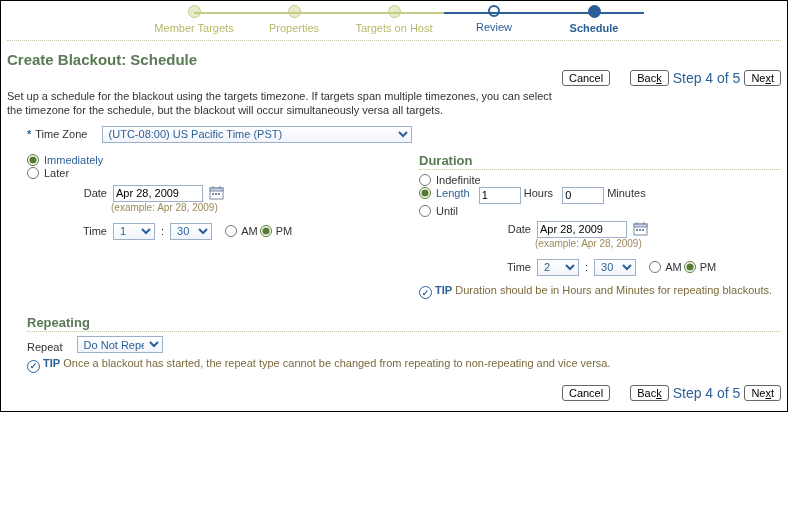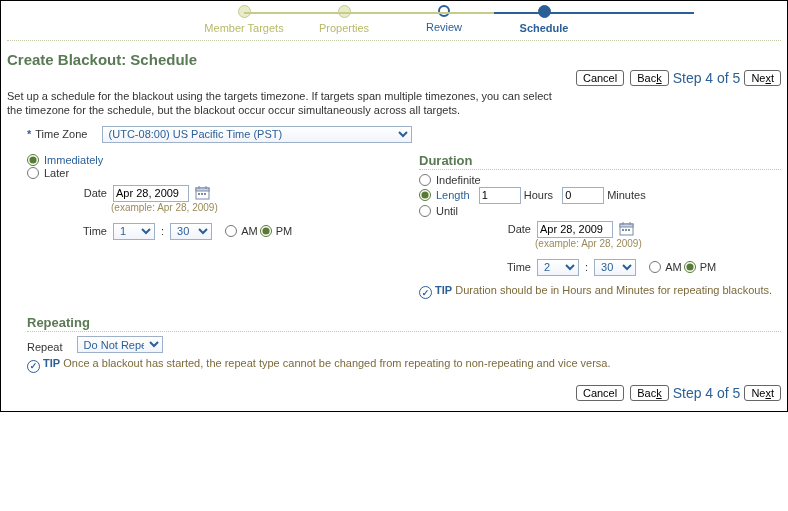--- a/index.html
+++ b/index.html
@@ -32,21 +32,21 @@
   .train-inner .conn-active {
     position:absolute; top:7px; height:2px; background:#2b5f97;
   }
   .dotted {
     border: none; border-top: 1px dotted #bfcaa9; margin: 6px 0 10px 0;
   }
   h2.page-title {
     color: #5a7a55; font-size: 15px; font-weight: bold; margin: 6px 0 2px 0;
   }
   .nav-row {
-    display:flex; justify-content:flex-end; align-items:flex-start; gap:6px;
+    display:flex; justify-content:flex-end; align-items:flex-start; gap:20px;
     margin: 2px 0 4px 0;
   }
   .btn {
     font-family: Arial, sans-serif;
     font-size: 11px;
     background: #fff;
     border: 1px solid #666;
     border-radius: 3px;
     padding: 0 6px;
     height: 16px; line-height:14px;
@@ -69,21 +69,21 @@
   .fieldset {
     margin-top: 8px;
   }
   .legend {
     color: #5a7a55; font-size: 13px; font-weight: bold;
     border-bottom: 1px dotted #bfcaa9;
     padding-bottom: 1px; margin-bottom: 4px;
   }
   .cols { display:flex; gap: 30px; }
   .col { flex: 1 1 0; }
-  .radio-row { display:flex; align-items:center; gap:3px; margin:1px 0; }
+  .radio-row { display:flex; align-items:flex-start; gap:3px; margin:1px 0; }
   input[type=radio]{ margin:0 2px 0 0; accent-color:#577b34; width:12px;height:12px;}
   .lbl-rad { color:#333; }
   .lbl-rad.sel { color:#2b5f97; }
   .indent { margin-left: 48px; }
   .indent2 { margin-left: 80px; }
   .field-label { text-align:right; display:inline-block; color:#333; }
   .example { color:#9a8a5a; font-size:10px; }
   .cal-icon {
     display:inline-flex; width:16px; height:16px; cursor:pointer;
     align-items:center; justify-content:center;
@@ -92,21 +92,21 @@
   .tip-icon {
     display:inline-flex; width:13px; height:13px; border:1.5px solid #2b5f97; border-radius:50%;
     align-items:center; justify-content:center; color:#2b5f97; font-weight:bold; font-size:9px;
     position:relative; top:2px;
   }
   .tip-icon::after{ content:'✓'; font-size:9px; }
   .tip-line { color:#333; margin-top:4px;}
   .tip-line b.tip { color:#2b5f97; font-weight:bold;}
   .tip-line .txt { color:#7b6a3a; }
   .hours-input{ width:42px;} .mins-input{width:42px;}
-  .date-input{ width:76px;}
+  .date-input{ width:90px;}
   .tz-select{ width:310px; }
   .time-sel{ width:42px; }
   .small-gap > * { margin-right:2px; }
   .ampm { display:inline-flex; align-items:center; gap:2px;}
   .btn-group{ display:inline-flex; gap:4px; align-items:center; }
   .train-outer{ margin-bottom:2px;}
 </style>
 </head>
 <body>
 
@@ -114,20 +114,24 @@
   <div class="train-wrap">
     <div class="train-inner" id="train-inner">
         <div class="train-step">
           <div class="dot"></div>
           <div class="lbl">Member Targets</div>
         </div>
         <div class="train-step">
           <div class="dot"></div>
           <div class="lbl">Properties</div>
         </div>
+        <div class="train-step">
+          <div class="dot"></div>
+          <div class="lbl">Targets on Host</div>
+        </div>
         <div class="train-step future">
           <div class="dot"></div>
           <div class="lbl">Review</div>
         </div>
         <div class="train-step active">
           <div class="dot"></div>
           <div class="lbl">Schedule</div>
         </div>
         <div class="conn-active" style="left: 300px; width: 200px;"></div>
       </div>
@@ -139,21 +143,21 @@
 
 <div class="nav-row">
   <button class="btn"><span>Cancel</span></button>
   <span class="btn-group">
     <button class="btn"><span>Bac<u>k</u></span></button>
     <span class="step-indicator">Step 4 of 5</span>
     <button class="btn"><span>Ne<u>x</u>t</span></button>
   </span>
 </div>
 
-<div class="intro">Set up a schedule for the blackout using the targets timezone. If targets span multiple timezones, you can select the timezone for the schedule, but the blackout occur occur simultaneously across all targets.</div>
+<div class="intro">Set up a schedule for the blackout using the targets timezone. If targets span multiple timezones, you can select the timezone for the schedule, but the blackout will occur simultaneously versa all targets.</div>
 
 <div class="row" style="margin-left:20px;">
   <span class="req">*</span>
   <span>Time Zone</span>&nbsp;&nbsp;
   <select class="tz-select">
     <option>(UTC-08:00) US Pacific Time (PST)</option>
   </select>
 </div>
 
 <div class="cols" style="margin-top:10px; margin-left:20px;">

